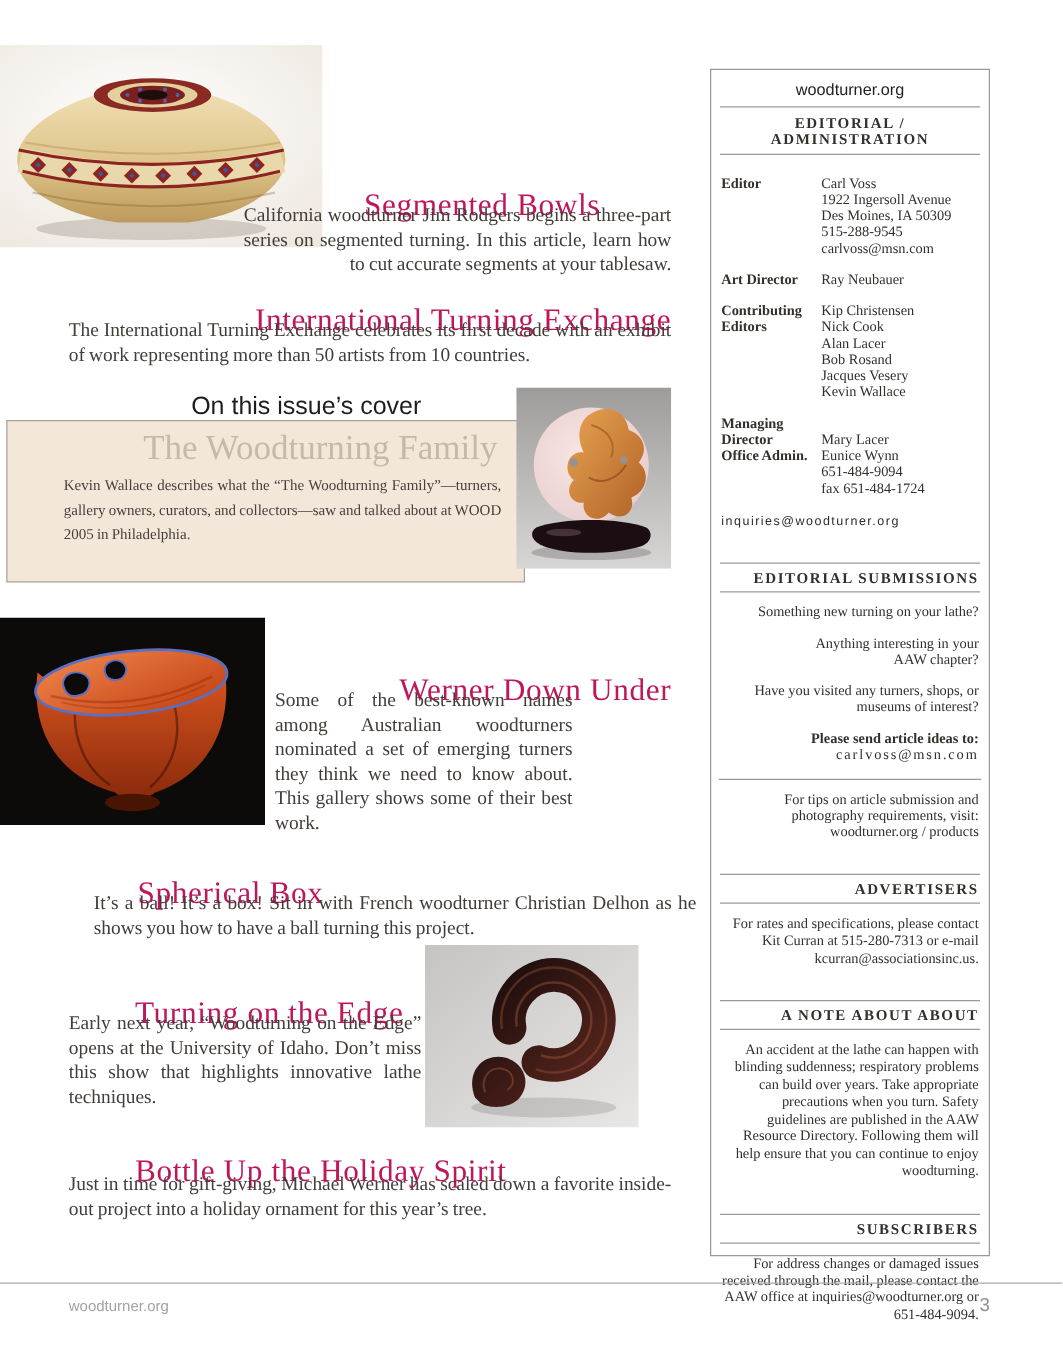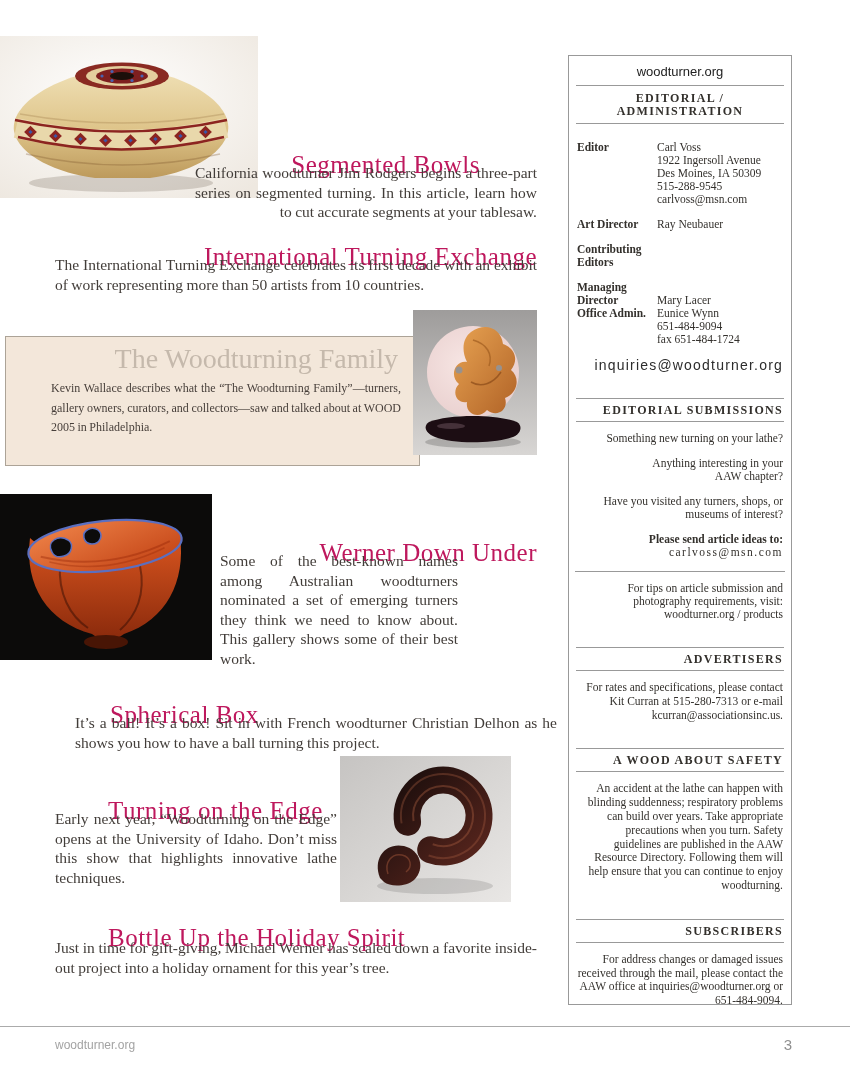--- a/index.html
+++ b/index.html
@@ -33,22 +33,22 @@
       font-size:11.5px;line-height:13px;color:#33302c;padding:0 8px;}
   .side-site{text-align:center;font-family:"Liberation Sans",sans-serif;
       font-size:13px;color:#222;padding:9px 0 7px;border-bottom:1px solid #999;margin:0 -1px;}
   .admin-hd{text-align:center;font-weight:bold;letter-spacing:1.3px;font-size:12px;
       padding:6px 0 5px;border-bottom:1px solid #999;margin:0 -1px;}
   .rows{padding-top:17px;}
   .row{display:flex;margin-bottom:12px;}
   .row .lab{width:80px;font-weight:bold;flex:none;}
   .row .vals{flex:1;}
   .v{min-height:13px;}
-  .email-center{text-align:right;font-family:"Liberation Sans",sans-serif;
-      font-size:14px;letter-spacing:1.2px;color:#2c2c2c;margin-top:13px;}
+  .email-center{text-align:left;font-family:"Liberation Sans",sans-serif;
+      font-size:10px;letter-spacing:1.2px;color:#2c2c2c;margin-top:13px;}
   .sec{border-top:1px solid #999;margin:26px -1px 0;}
   .sec-hd{font-weight:bold;letter-spacing:1.3px;font-size:12px;text-align:right;
       padding:5px 1px 4px;border-bottom:1px solid #999;}
   .sec .p{text-align:right;margin:10px 1px 0;}
   .sec .p.gap{margin-top:12px;}
   .inner-rule{border-top:1px solid #999;margin:12px -1px 0;}
   .cta-bold{font-weight:bold;}
   .cta-email{letter-spacing:1.5px;}
   .sec .p.loose{line-height:13.8px;}
 
@@ -119,20 +119,21 @@
       <ellipse cx="122" cy="40" rx="12" ry="4" fill="#1c0f0a"></ellipse>
     </svg>
   </div>
 
   <h2 class="hd" style="left:200px;top:128px;width:280px;text-align:right;">Segmented Bowls</h2>
   <p class="bd ralign" style="left:195px;top:163px;width:342px;">California woodturner Jim Rodgers begins a three-part series on segmented turning. In this article, learn how to cut accurate segments at your tablesaw.</p>
 
   <h2 class="hd" style="left:55px;top:220px;width:482px;text-align:right;">International Turning Exchange</h2>
   <p class="bd" style="left:55px;top:255px;width:482px;">The International Turning Exchange celebrates its first decade with an exhibit of work representing more than 50 artists from 10 countries.</p>
 
+  <div class="cover-label">On this issue’s cover</div>
   <div class="cover-box">
     <div class="hd2">The Woodturning Family</div>
     <div class="bd2">Kevin Wallace describes what the “The Woodturning Family”—turners, gallery owners, curators, and collectors—saw and talked about at WOOD 2005 in Philadelphia.</div>
   </div>
 
   <div class="photo" style="left:413px;top:310px;">
     <svg width="124" height="145" viewBox="0 0 124 145">
       <defs>
         <linearGradient id="cbg" x1="0" y1="0" x2="0" y2="1">
           <stop offset="0" stop-color="#9e9c9b"></stop>
@@ -247,20 +248,28 @@
         <div class="vals">
             <div class="v">Ray Neubauer</div>
           </div>
       </div>
 
       <div class="row">
         <div class="lab">
           <div class="v">Contributing</div>
           <div class="v">Editors</div>
         </div>
+        <div class="vals">
+          <div class="v">Kip Christensen</div>
+          <div class="v">Nick Cook</div>
+          <div class="v">Alan Lacer</div>
+          <div class="v">Bob Rosand</div>
+          <div class="v">Jacques Vesery</div>
+          <div class="v">Kevin Wallace</div>
+        </div>
       </div>
 
       <div class="row">
         <div class="lab">
           <div class="v">Managing</div>
           <div class="v">Director</div>
           <div class="v">Office Admin.</div>
         </div>
         <div class="vals">
           <div class="v"></div>
@@ -286,21 +295,21 @@
       <div class="inner-rule"></div>
       <div class="p">For tips on article submission and photography requirements, visit: woodturner.org / products</div>
     </div>
 
     <div class="sec">
       <div class="sec-hd">ADVERTISERS</div>
       <div class="p loose">For rates and specifications, please contact Kit Curran at 515-280-7313 or e-mail kcurran@associationsinc.us.</div>
     </div>
 
     <div class="sec">
-      <div class="sec-hd">A WOOD ABOUT SAFETY</div>
+      <div class="sec-hd">A NOTE ABOUT ABOUT</div>
       <div class="p loose">An accident at the lathe can happen with blinding suddenness; respiratory problems can build over years. Take appropriate precautions when you turn. Safety guidelines are published in the AAW Resource Directory. Following them will help ensure that you can continue to enjoy woodturning.</div>
     </div>
 
     <div class="sec">
       <div class="sec-hd">SUBSCRIBERS</div>
       <div class="p loose">For address changes or damaged issues received through the mail, please contact the AAW office at inquiries@woodturner.org or 651-484-9094.</div>
     </div>
   </div>
 
   <div class="footer-rule"></div>

